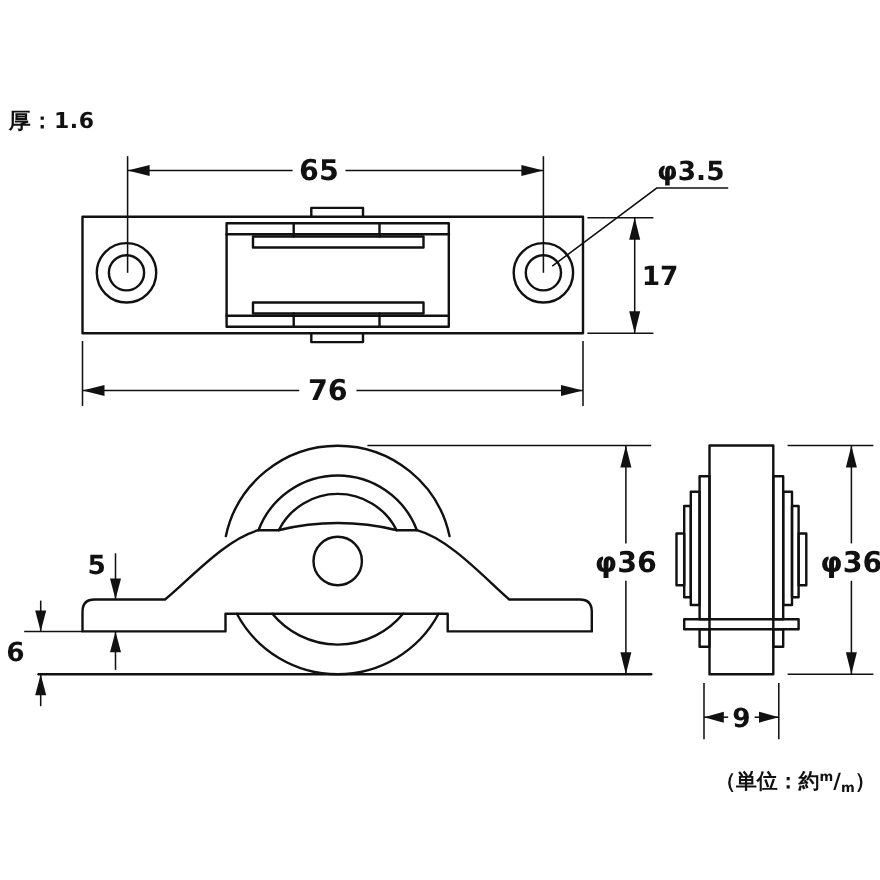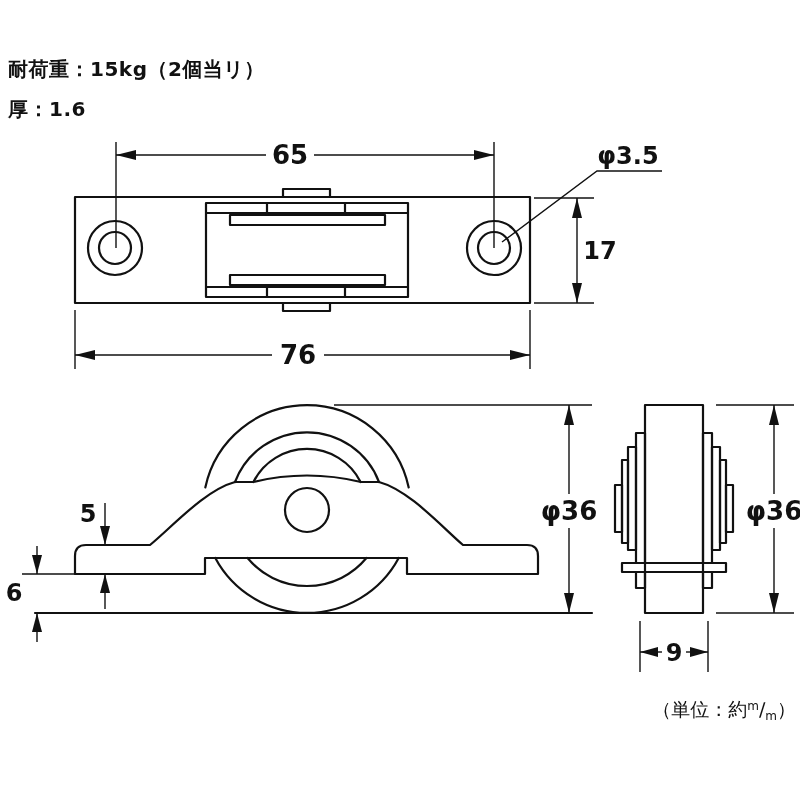--- a/index.html
+++ b/index.html
@@ -7,37 +7,36 @@
     position:relative;width:800px;height:800px;background:#ffffff;overflow:hidden;
     font-family:"DejaVu Sans",sans-serif;color:#111;
   }
   .spec-text{
     position:absolute;left:8px;font-size:20px;font-weight:700;
     letter-spacing:0.5px;color:#111;white-space:nowrap;
   }
   .spec-line1{top:56px;}
   .spec-line2{top:96px;}
   .unit-note{
-    position:absolute;right:4px;top:697px;font-size:19px;font-weight:400;
+    position:absolute;right:4px;top:697px;font-size:19px;font-weight:700;
     color:#111;white-space:nowrap;
   }
   .unit-note sup{font-size:12px;vertical-align:6px;}
   .unit-note sub{font-size:12px;vertical-align:-4px;}
   svg{position:absolute;left:0;top:0;}
   .part{stroke:#111;stroke-width:2.2;fill:none;stroke-linejoin:round;stroke-linecap:round;}
   .thin{stroke:#111;stroke-width:1.4;fill:none;}
   .arrow{fill:#111;stroke:none;}
   .dimtext{font-family:"DejaVu Sans",sans-serif;font-weight:700;fill:#111;}
 </style>
 </head>
 <body>
 
 <div class="canvas">
 
-  <div class="spec-text spec-line1">耐荷重：15kg（2個当リ）</div>
   <div class="spec-text spec-line2">厚：1.6</div>
 
   <svg width="800" height="800" viewBox="0 0 800 800">
 
     <g>
 
       <rect class="part" x="75" y="197" width="455" height="106"></rect>
 
       <circle class="part" cx="115" cy="248" r="27"></circle>
       <circle class="part" cx="115" cy="248" r="16"></circle>

